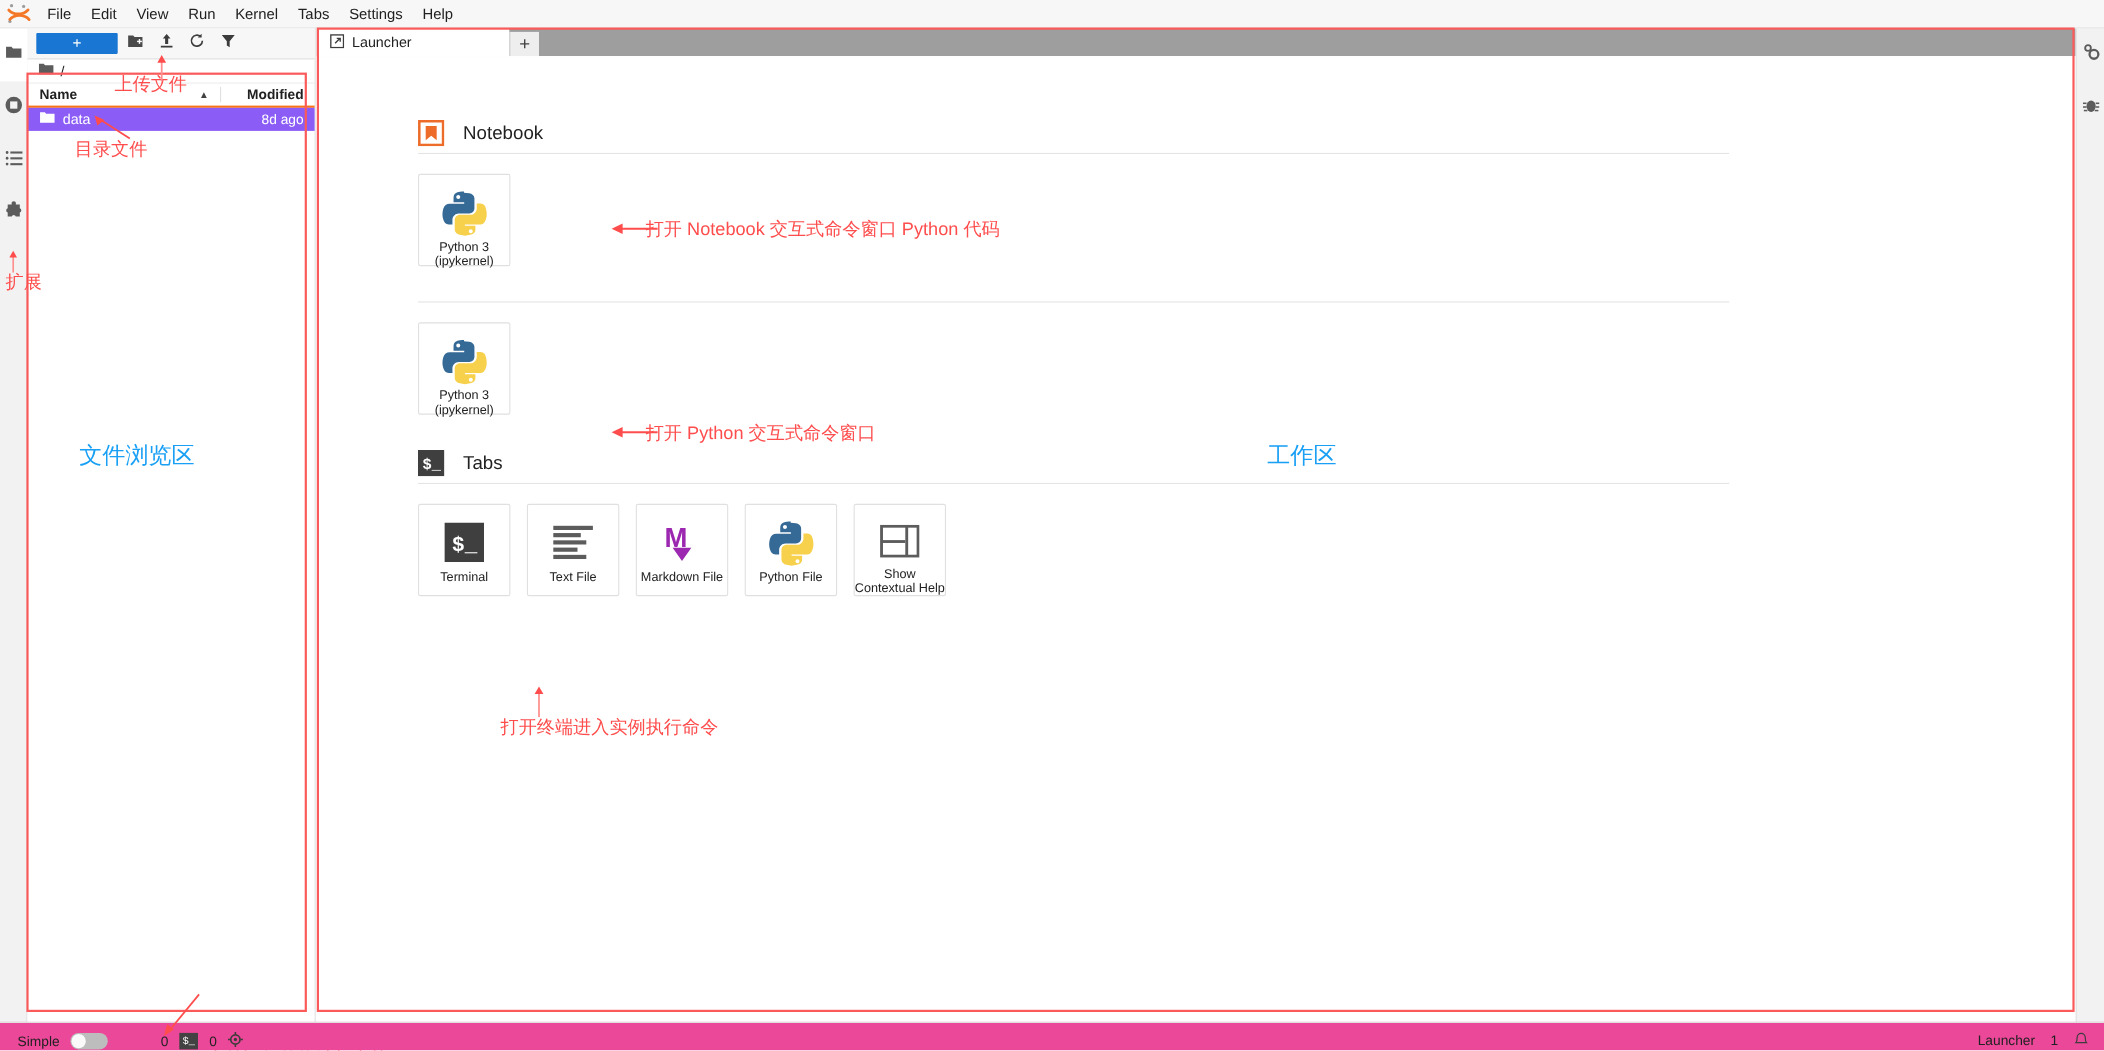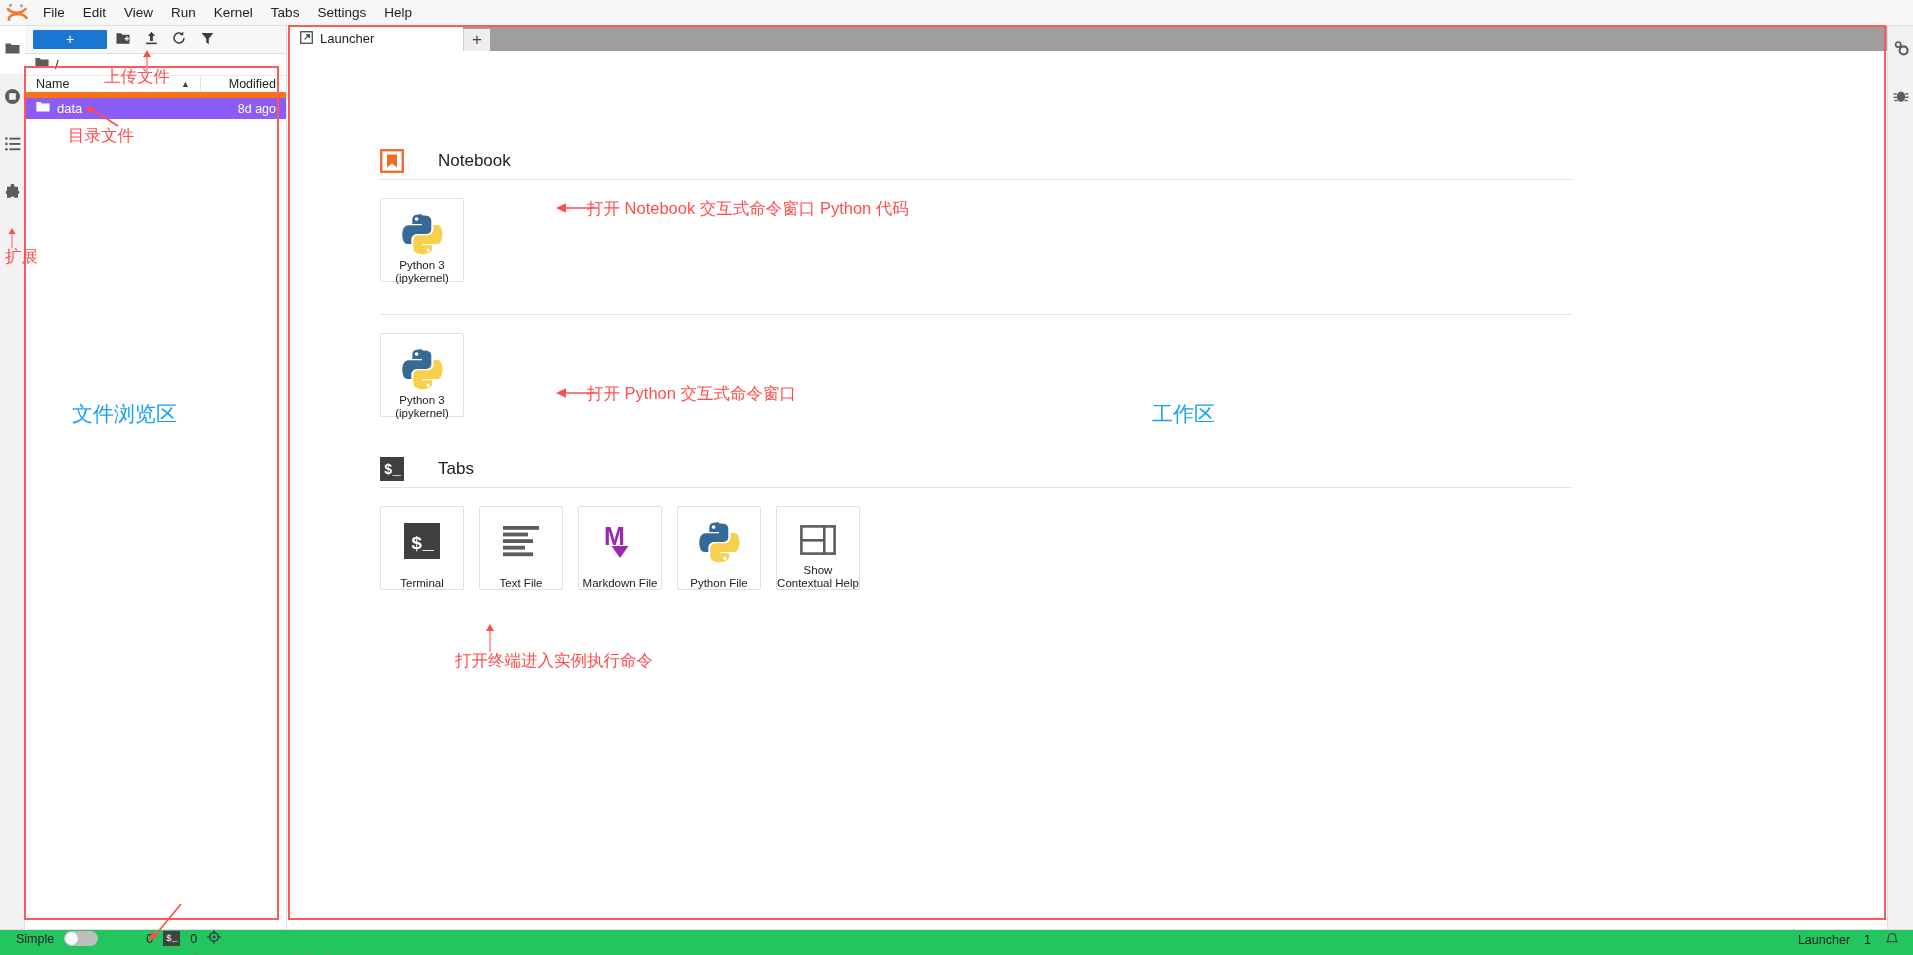--- a/index.html
+++ b/index.html
@@ -52,22 +52,22 @@
     width: 24px; height: 22px; display: flex; align-items: center; justify-content: center;
     cursor: pointer;
   }
   .fb-crumb {
     height: 22px; display: flex; align-items: center; gap: 6px;
     padding: 0 10px; font-size: 13px; color: #212121;
     border-bottom: 1px solid #ededed;
   }
   .fb-header {
     height: 22px; display: flex; align-items: center;
-    font-size: 12.5px; font-weight: normal; color: #212121;
-    border-bottom: 6px solid #f97316;
+    font-size: 12.5px; font-weight: bold; color: #212121;
+    border-bottom: 2px solid #f97316;
   }
   .fb-h-name { flex: 1; padding-left: 11px; display: flex; align-items: center; gap: 6px; }
   .fb-h-mod { width: 86px; padding-right: 10px; text-align: right; border-left: 1px solid #e0e0e0; }
   .fb-row {
     height: 21px; display: flex; align-items: center;
     font-size: 13px; color: #ffffff; background: #8b5cf6; cursor: pointer;
   }
   .fb-row-name { flex: 1; padding-left: 11px; display: flex; align-items: center; gap: 7px; }
   .fb-row-mod { width: 86px; padding-right: 10px; text-align: right; font-size: 12.5px; }
 
@@ -89,49 +89,49 @@
     align-items: center; justify-content: center; font-size: 17px; color: #424242;
     cursor: pointer; border-left: 1px solid #cfcfcf;
   }
   .launcher {
     position: absolute; top: 25px; left: 0; right: 0; bottom: 0;
     background: #ffffff; overflow: hidden;
   }
   .launcher-inner { padding: 58px 0 0 92px; }
 
   .section-head {
-    display: flex; align-items: center; gap: 34px; margin-bottom: 6px; margin-top: 40px;
+    display: flex; align-items: center; gap: 17px; margin-bottom: 6px;
   }
   .section-title { font-size: 17px; color: #212121; }
   .section-rule { width: 1192px; height: 1px; background: #e4e4e4; margin-bottom: 18px; }
   .card-row { display: flex; gap: 15px; }
   .card {
     width: 84px; height: 84px; background: #fff; border: 1px solid #e0e0e0;
     border-radius: 2px; display: flex; flex-direction: column;
-    align-items: center; justify-content: space-between; padding-top: 14px;
+    align-items: center; justify-content: flex-start; padding-top: 14px;
     cursor: pointer;
   }
   .card-ico { height: 40px; display: flex; align-items: center; justify-content: center; }
   .card-lbl {
     font-size: 11.5px; color: #212121; text-align: center; line-height: 12.5px;
     margin-top: 6px; width: 82px;
   }
 
   
   .right-bar {
     position: absolute; right: 0; top: 26px; width: 26px; height: 903px;
     background: #f2f2f2; border-left: 1px solid #e0e0e0;
   }
   .rb-item { width: 26px; height: 48px; display: flex; align-items: center; justify-content: center; }
 
   
   .statusbar {
     position: absolute; left: 0; bottom: 0; width: 1913px; height: 26px;
-    background: #22c55e; border-top: 1px solid #e0e0e0;
-    display: flex; align-items: flex-start; font-size: 12.5px; color: #212121;
+    background: #ec4899; border-top: 1px solid #e0e0e0;
+    display: flex; align-items: flex-end; font-size: 12.5px; color: #212121;
   }
   .sb-left { display: flex; align-items: center; gap: 10px; padding-left: 16px; }
   .sb-right { margin-left: auto; display: flex; align-items: center; gap: 14px; padding-right: 14px; }
   .toggle {
     width: 34px; height: 15px; border-radius: 8px; background: #bdbdbd;
     position: relative; cursor: pointer;
   }
   .toggle::after {
     content: ""; position: absolute; left: 1px; top: 1px;
     width: 13px; height: 13px; border-radius: 50%; background: #fafafa;

